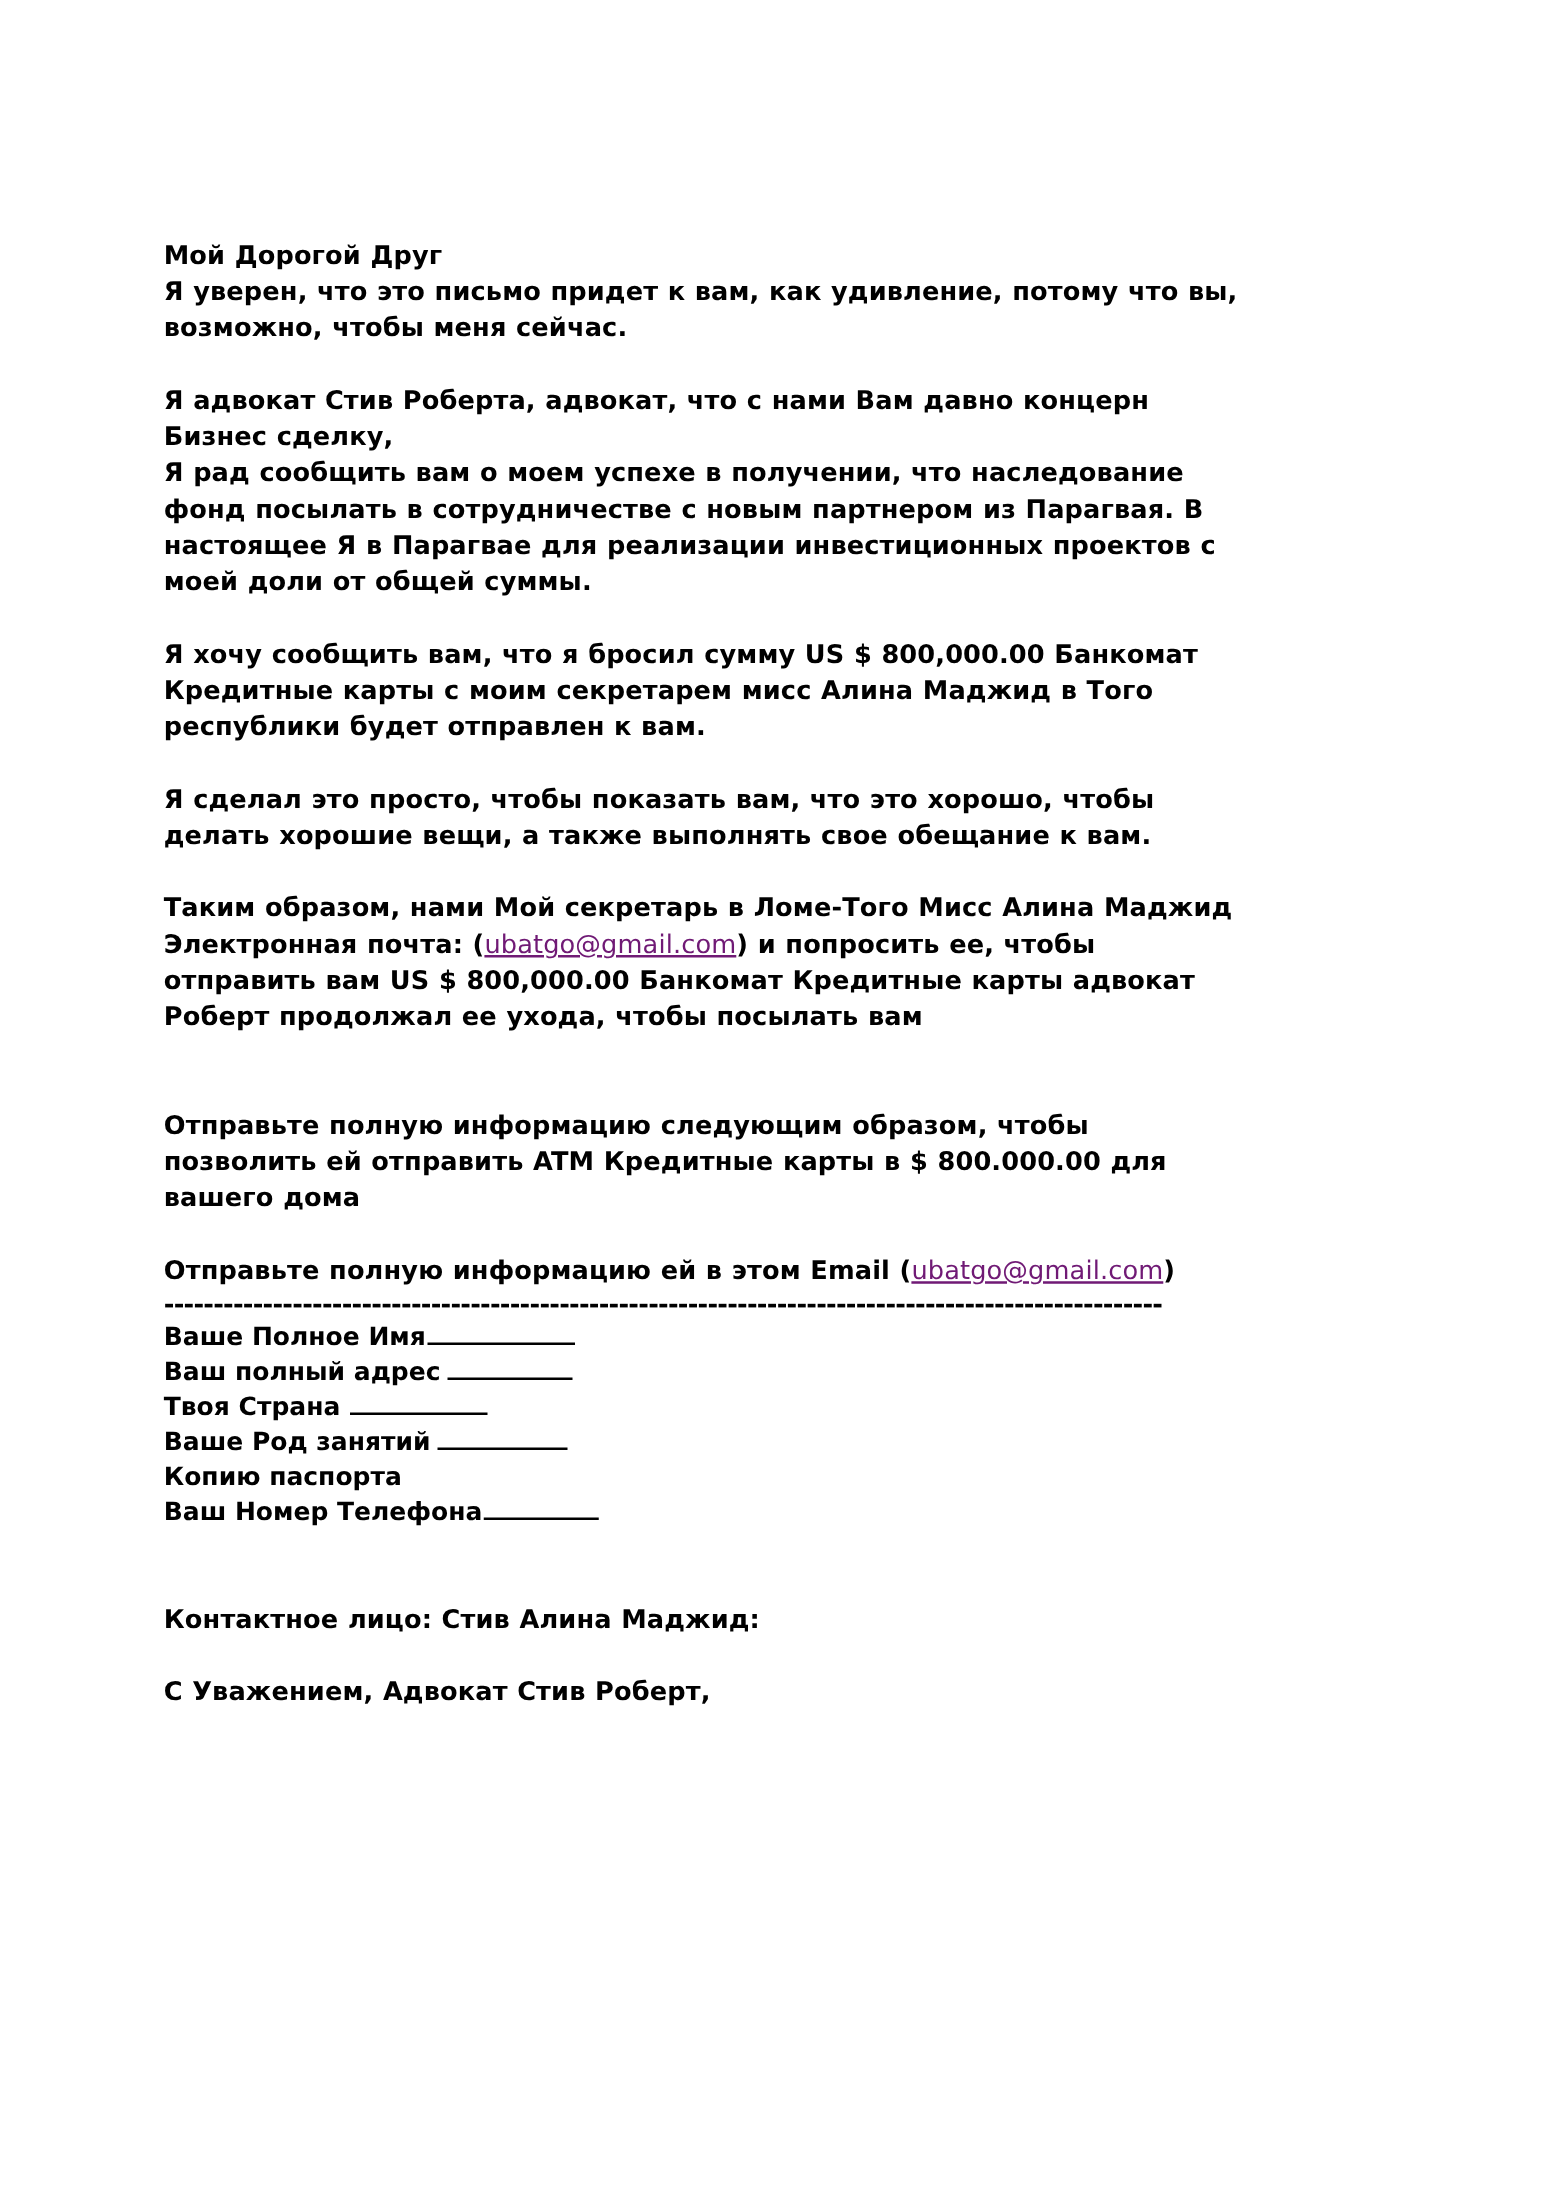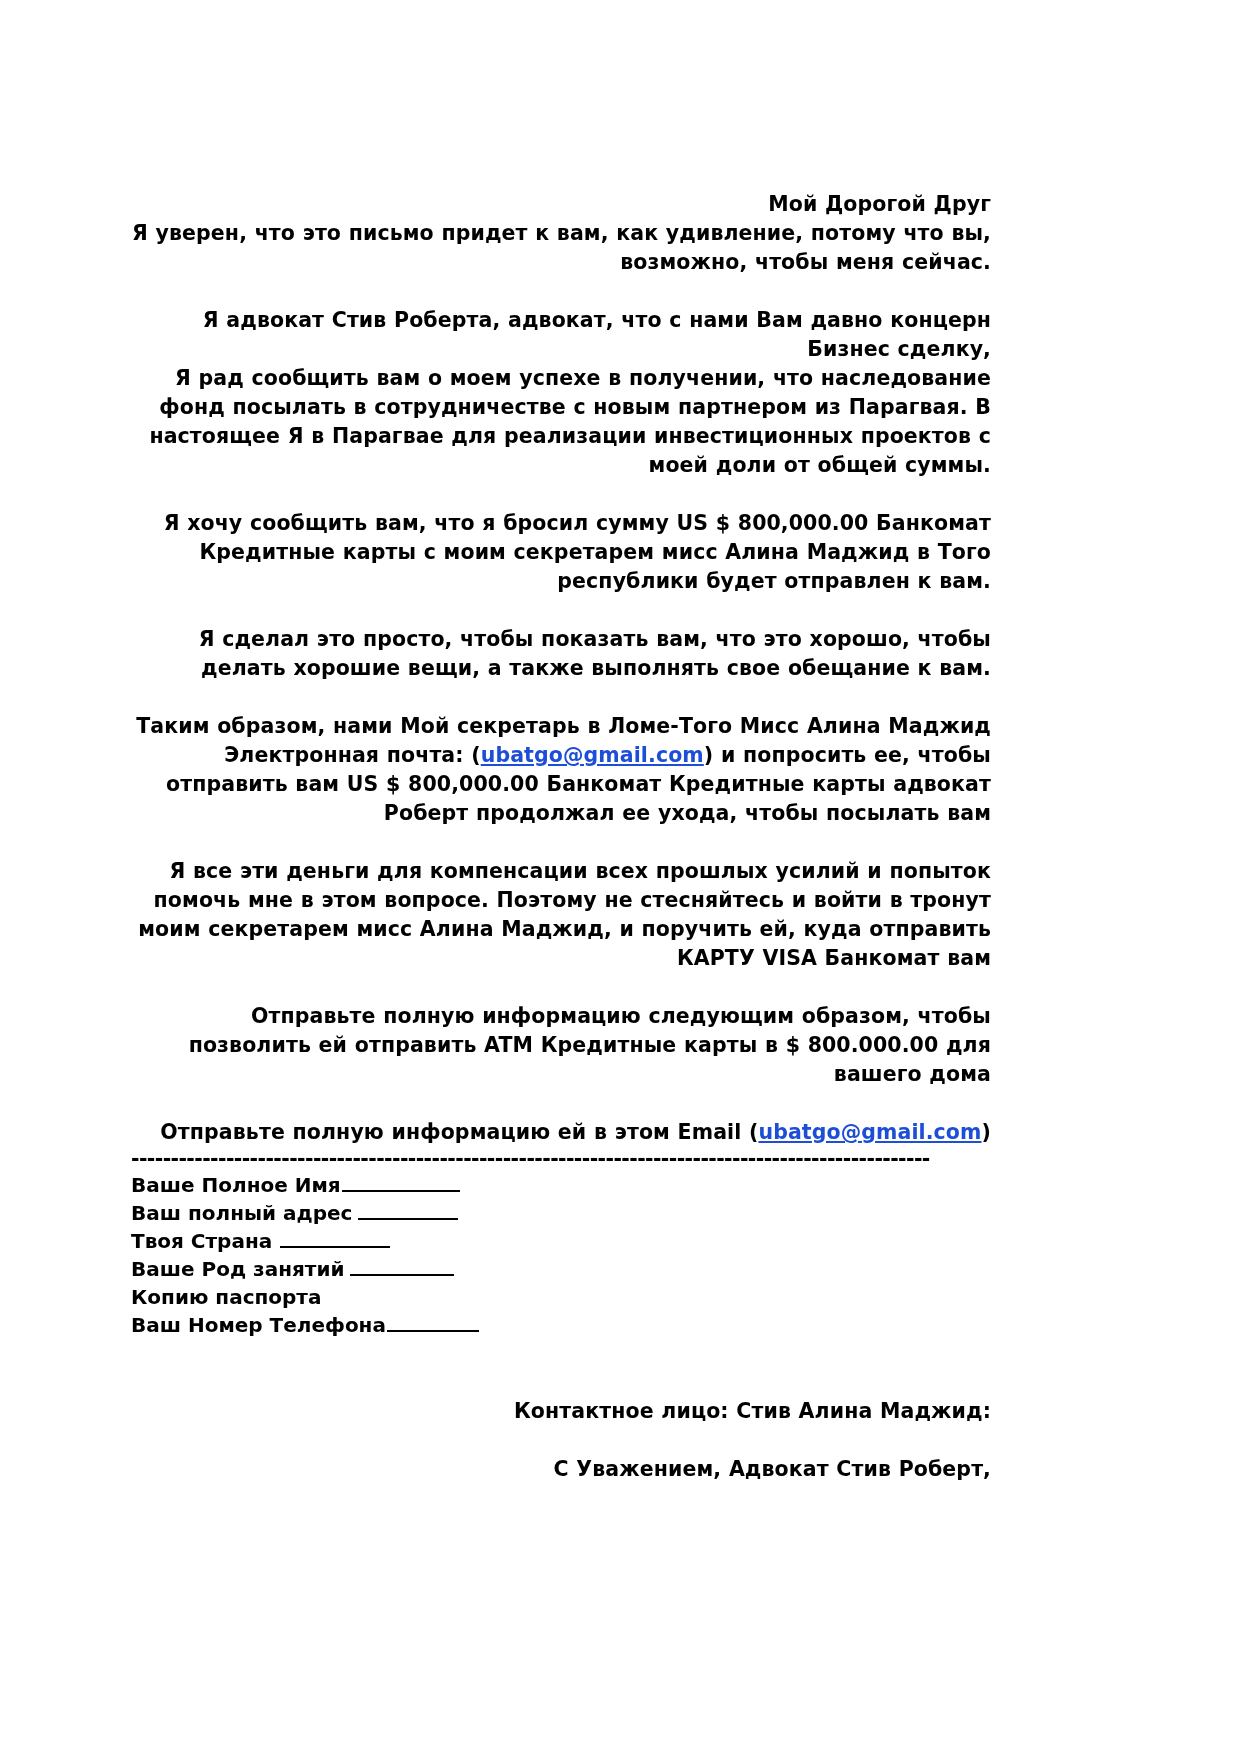--- a/index.html
+++ b/index.html
@@ -29,29 +29,28 @@
     top: 190px;
     width: 860px;
   }
   .para {
     font-size: 20.5px;
     line-height: 29px;
     font-weight: bold;
     margin: 0 0 0 0;
     letter-spacing: 0.1px;
     word-spacing: 0.4px;
-    text-align: right;
   }
   .spacer {
     height: 29px;
   }
   a.mail {
-    color: #1d4ed8;
+    color: #701a75;
     text-decoration: underline;
-    font-weight: bold;
+    font-weight: normal;
   }
   .dashes {
     font-size: 20.5px;
     line-height: 24px;
     font-weight: bold;
     letter-spacing: -0.6px;
     white-space: nowrap;
     overflow: hidden;
     display: block;
     width: 800px;
@@ -95,21 +94,20 @@
     <div class="spacer"></div>
 
     <p class="para">Я сделал это просто, чтобы показать вам, что это хорошо, чтобы делать хорошие вещи, а также выполнять свое обещание к вам.</p>
 
     <div class="spacer"></div>
 
     <p class="para"><span>Таким образом, нами Мой секретарь в Ломе-Того Мисс Алина Маджид Электронная почта: (</span><a class="mail" href="#">ubatgo@gmail.com</a><span>) и попросить ее, чтобы отправить вам US $ 800,000.00 Банкомат Кредитные карты адвокат Роберт продолжал ее ухода, чтобы посылать вам</span></p>
 
     <div class="spacer"></div>
 
-    <p class="para"> Я все эти деньги для компенсации всех прошлых усилий и попыток помочь мне в этом вопросе. Поэтому не стесняйтесь и войти в тронут моим секретарем мисс Алина Маджид, и поручить ей, куда отправить КАРТУ VISA Банкомат вам</p>
 
     <div class="spacer"></div>
 
     <p class="para">Отправьте полную информацию следующим образом, чтобы позволить ей отправить ATM Кредитные карты в $ 800.000.00 для вашего дома</p>
 
     <div class="spacer"></div>
 
     <p class="para"><span>Отправьте полную информацию ей в этом Email (</span><a class="mail" href="#">ubatgo@gmail.com</a><span>)</span></p>
 
     <div class="dashes">-----------------------------------------------------------------------------------------------------</div>

